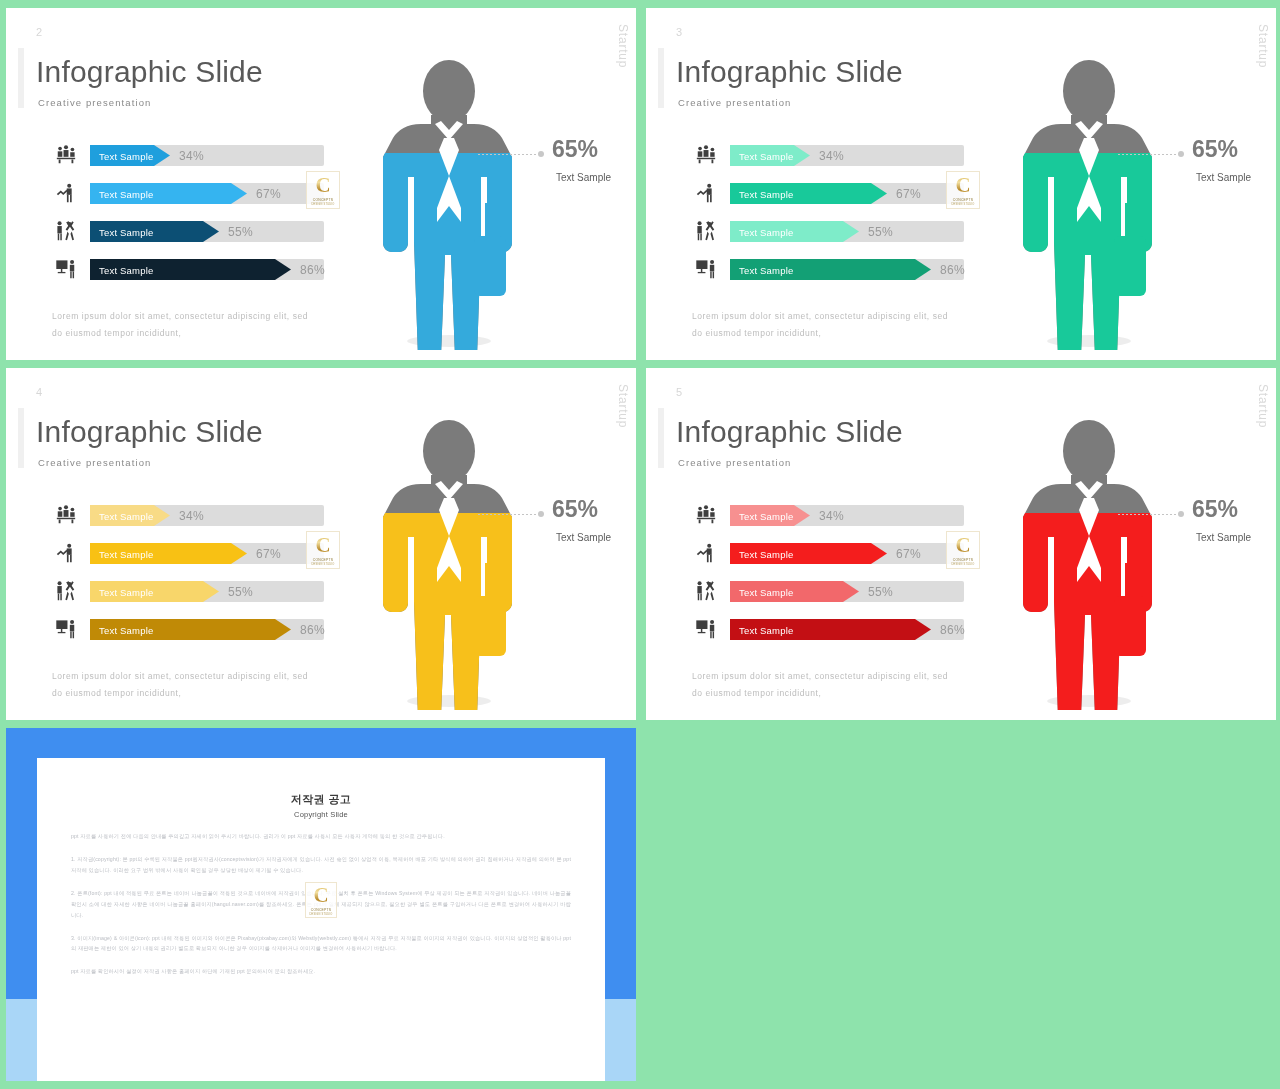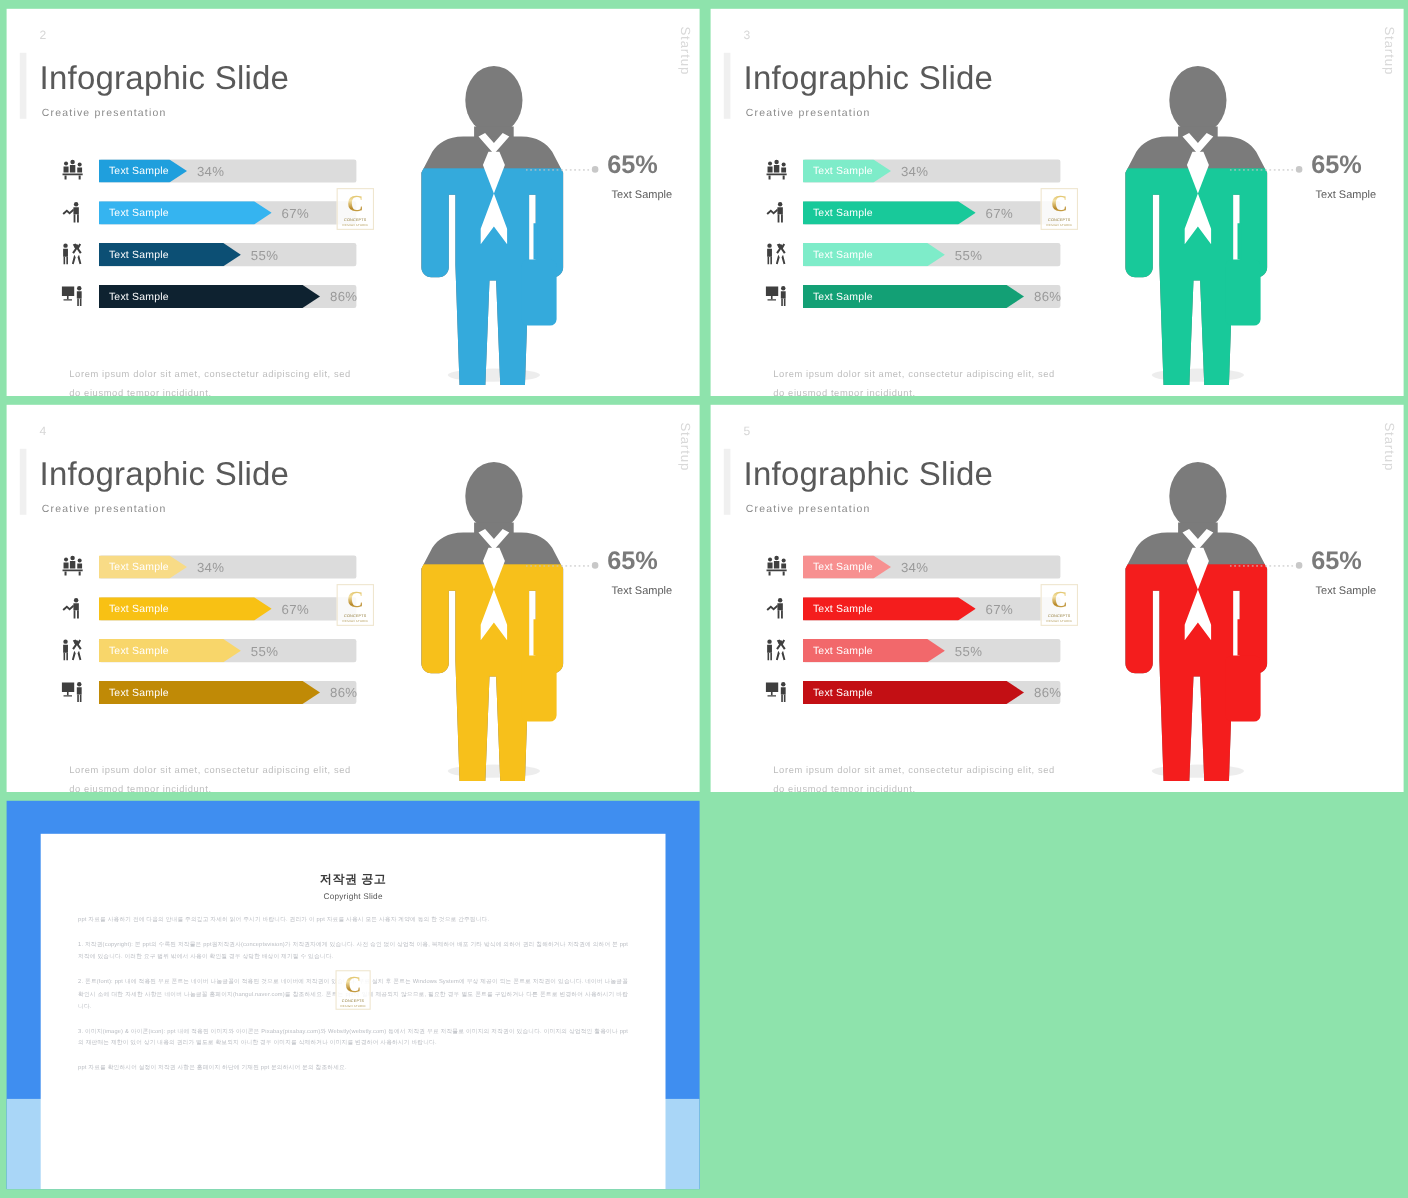--- a/index.html
+++ b/index.html
@@ -75,24 +75,24 @@
     font-size: 9.5px; color: #ffffff; white-space: nowrap;
     letter-spacing: .2px;
   }
   .pct {
     position: absolute; top: 50%; transform: translateY(-50%);
     font-size: 12px; color: #9a9a9a; letter-spacing: .3px;
   }
 
   
   .body-text {
-    position: absolute; left: 57px; top: 300px;
+    position: absolute; left: 46px; top: 300px;
     width: 260px;
     font-size: 8.5px; line-height: 1.95;
-    color: #bdbdbd; letter-spacing: .55px; margin-top: 24px;
+    color: #bdbdbd; letter-spacing: .55px;
   }
 
   
   .figure { position: absolute; left: 355px; top: 52px; width: 175px; height: 290px; }
   .figure svg { width: 100%; height: 100%; display: block; }
 
   
   .callout { position: absolute; left: 472px; top: 138px; width: 150px; }
   .dots {
     position: absolute; left: 0; top: 8px;

